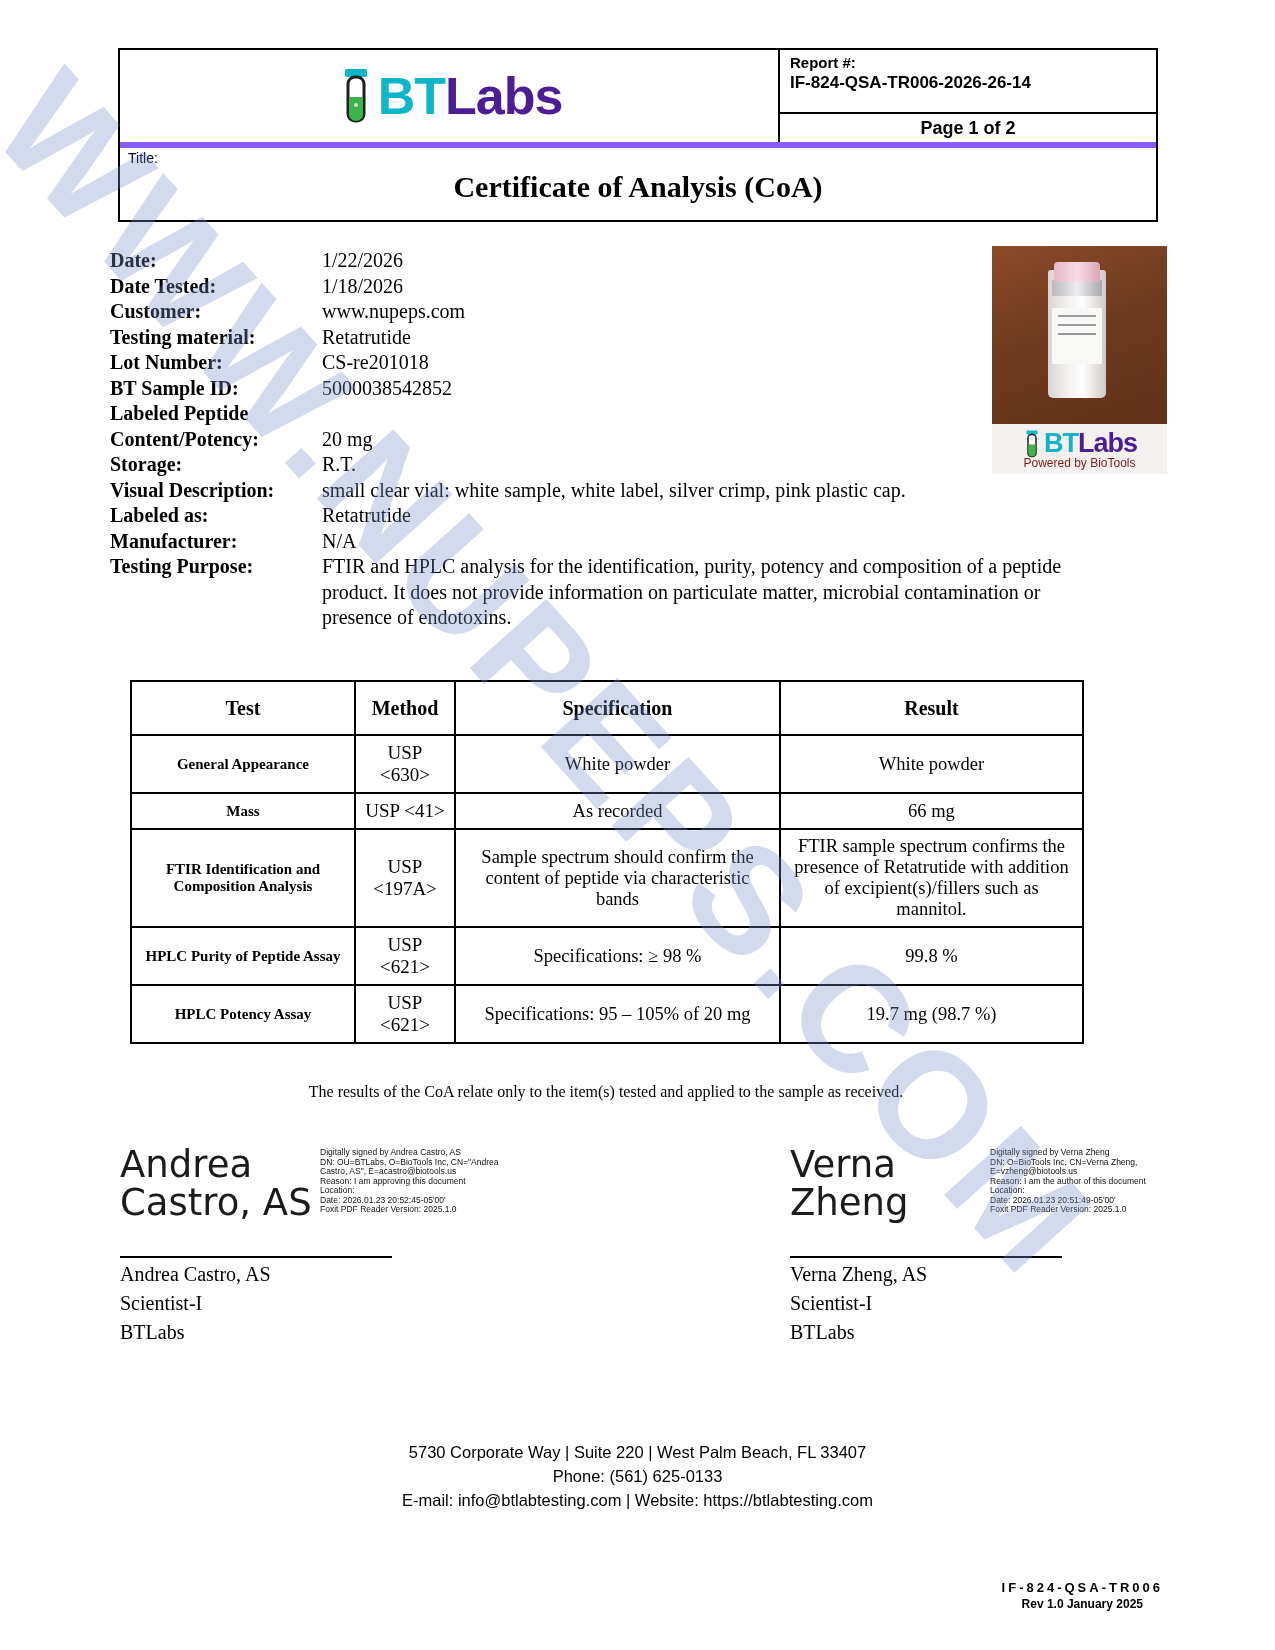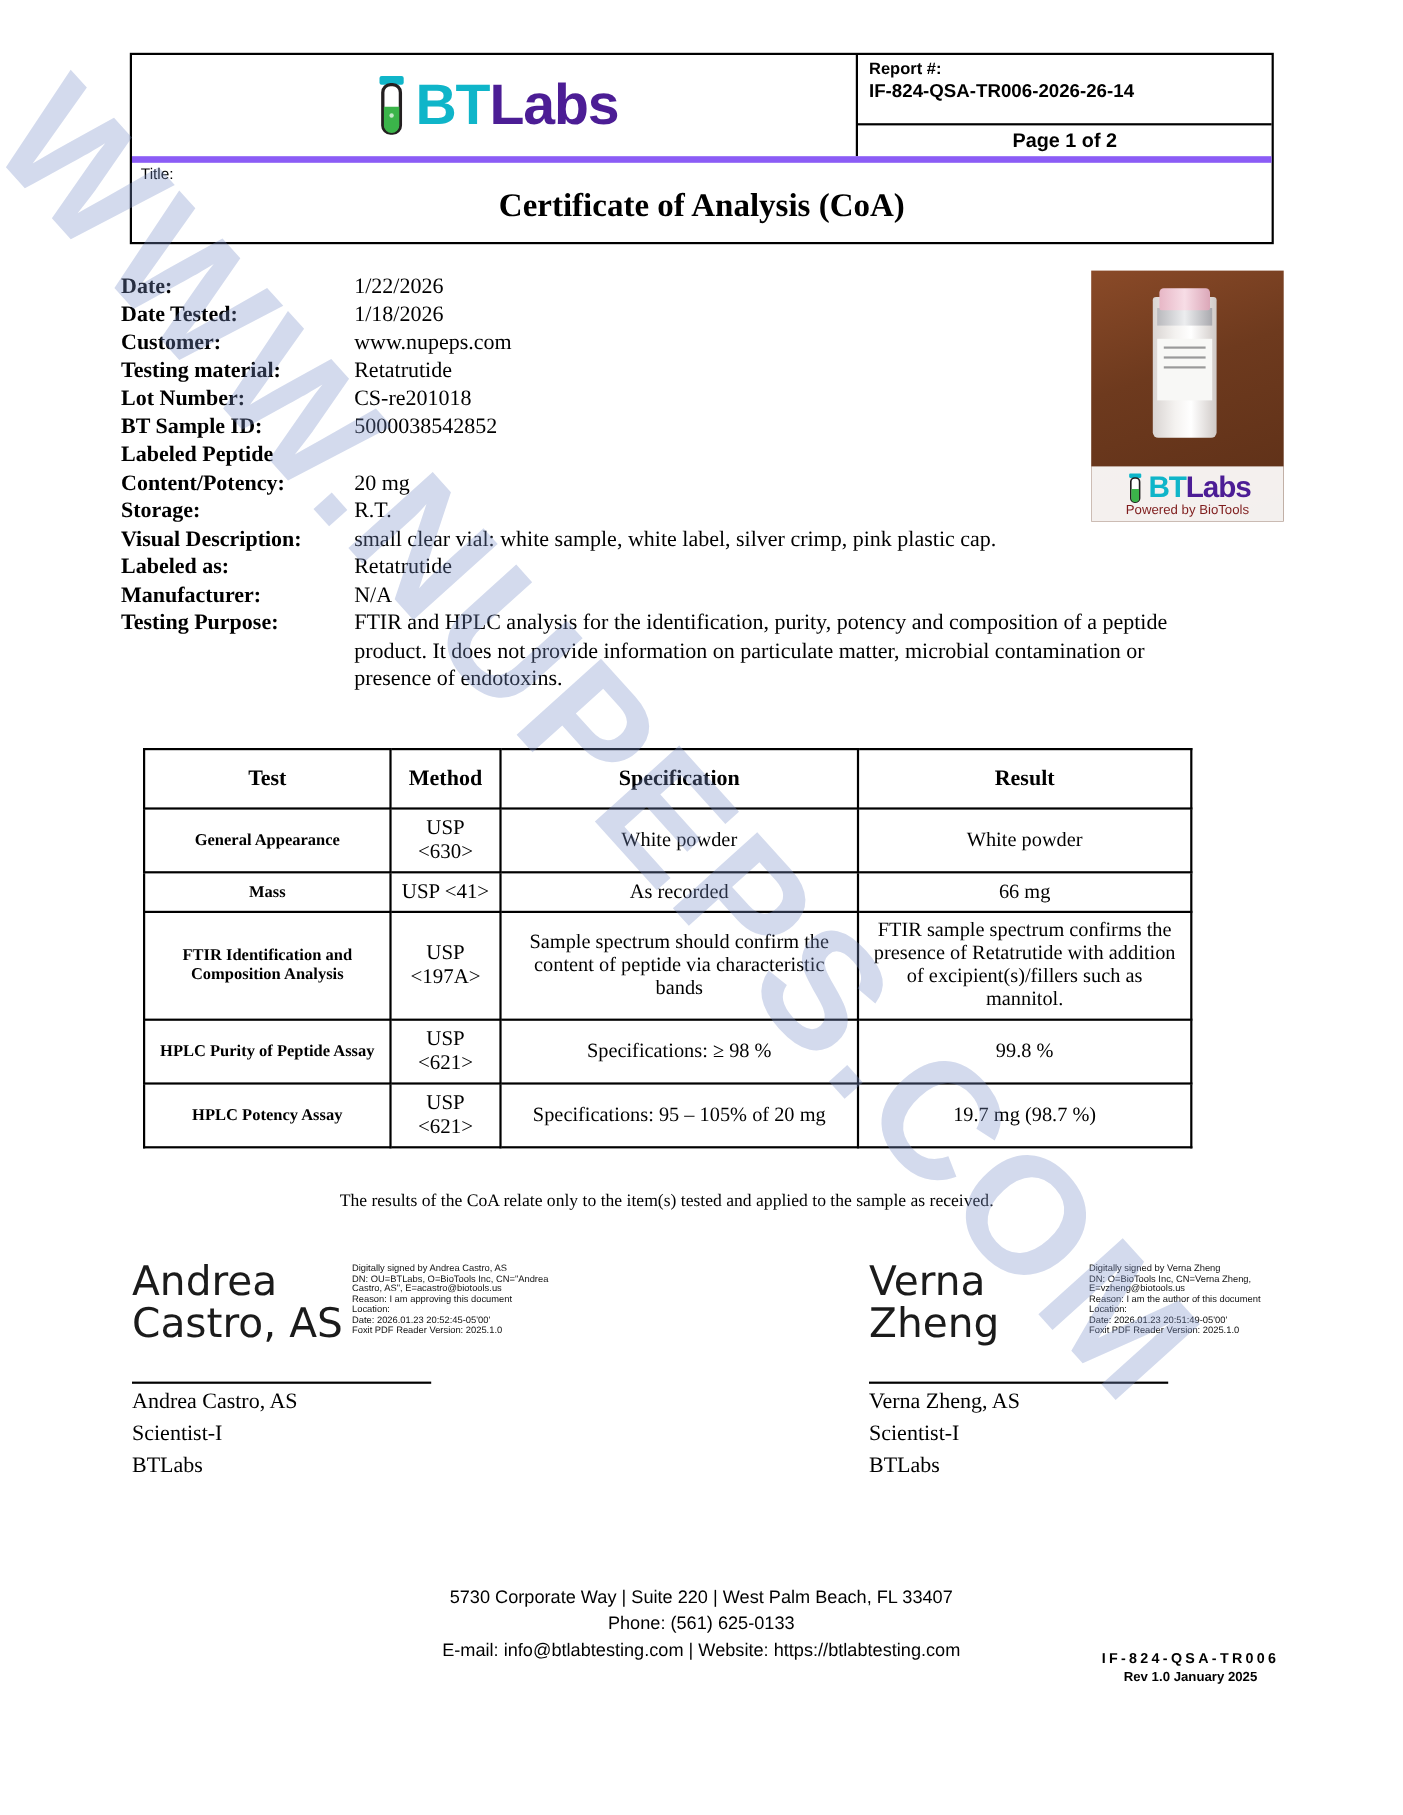--- a/index.html
+++ b/index.html
@@ -294,21 +294,21 @@
     left: 0; top: 1440px;
     width: 1275px;
     text-align: center;
     font-family: "Liberation Sans", sans-serif;
     font-size: 16.5px;
     line-height: 24px;
     z-index: 2;
   }
   .footer-code {
     position: absolute;
-    right: 112px; top: 1500px;
+    right: 112px; top: 1580px;
     text-align: center;
     z-index: 2;
     font-family: "Liberation Sans", sans-serif;
   }
   .footer-code-id {
     font-size: 13px;
     font-weight: bold;
     letter-spacing: 3px;
   }
   .footer-code-rev {

